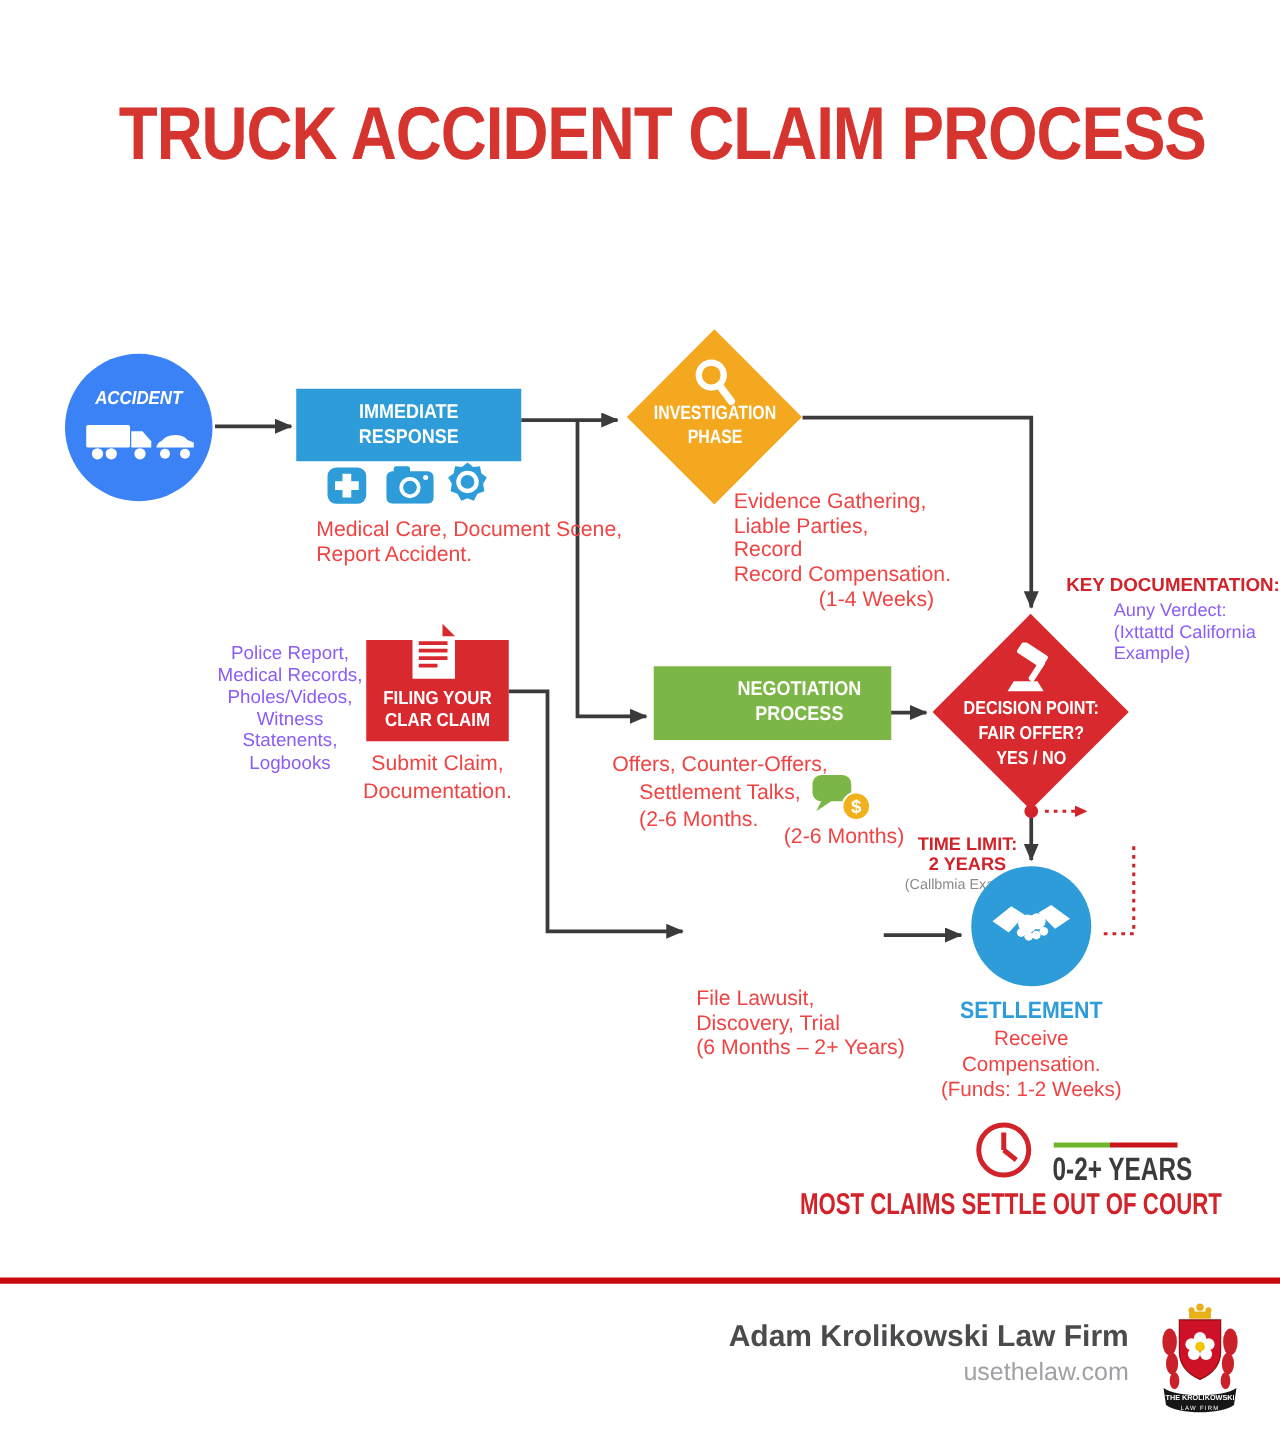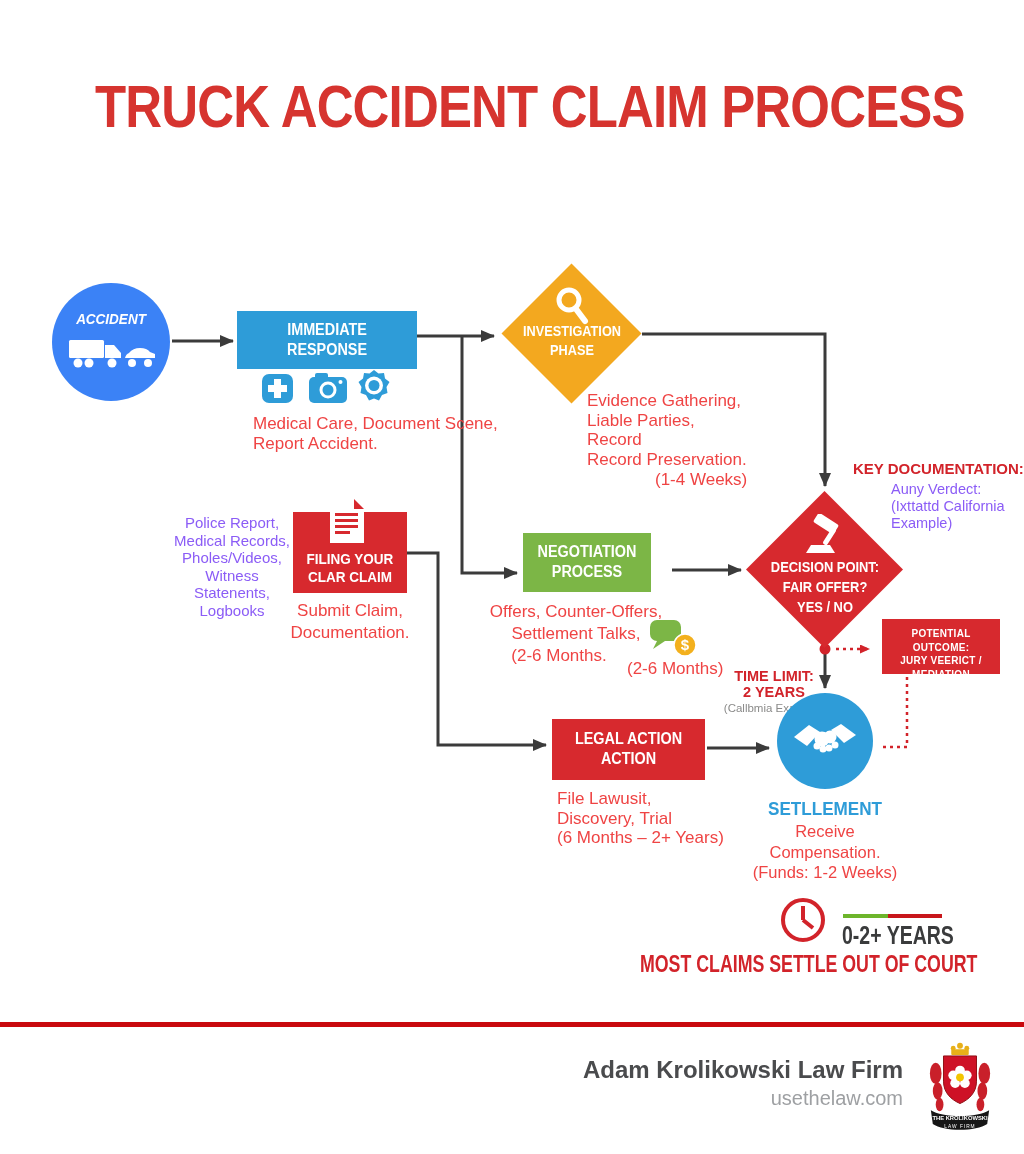--- a/index.html
+++ b/index.html
@@ -101,21 +101,21 @@
     <line x1="25" y1="24" x2="34" y2="36" stroke="#ffffff" stroke-width="6" stroke-linecap="round"></line>
   </svg>
   <div class="abs nlabel" style="left:512px;top:322px;width:120px;font-size:15.5px;transform:scaleX(0.82);">
     <span class="line">INVESTIGATION</span>
     <span class="line">PHASE</span>
   </div>
   <div class="abs note" style="left:563px;top:391px;margin-left:24px;">
     <span class="line">Evidence Gathering,</span>
     <span class="line">Liable Parties,</span>
     <span class="line">Record</span>
-    <span class="line">Record Preservation.</span>
+    <span class="line">Record Compensation.</span>
     <span class="line" style="margin-left:68px;">(1-4 Weeks)</span>
   </div>
 
   <div class="abs redtext nowrap" style="left:853px;top:460px;font-size:15px;">KEY DOCUMENTATION:</div>
   <div class="abs note-sm" style="left:891px;top:481px;font-size:14.5px;">
     <span class="line">Auny Verdect:</span>
     <span class="line">(Ixttattd California</span>
     <span class="line">Example)</span>
   </div>
 
@@ -138,21 +138,21 @@
     <rect x="8" y="15" width="23" height="3" fill="#D7292E"></rect>
     <rect x="8" y="21" width="23" height="3" fill="#D7292E"></rect>
     <rect x="8" y="27" width="23" height="3" fill="#D7292E"></rect>
     <rect x="8" y="33" width="15" height="3" fill="#D7292E"></rect>
   </svg>
   <div class="abs note center" style="left:285px;top:600px;width:130px;line-height:1.3;">
     <span class="line">Submit Claim,</span>
     <span class="line">Documentation.</span>
   </div>
 
-  <div class="abs" style="left:523px;top:533px;width:128px;height:59px;background:#7CB646;">
+  <div class="abs" style="left:523px;top:533px;width:147px;height:59px;background:#7CB646;padding-left:43px;">
     <div class="nlabel" style="font-size:16px;padding-top:9px;">
       <span class="line">NEGOTIATION</span>
       <span class="line">PROCESS</span>
     </div>
   </div>
   <div class="abs note center" style="left:486px;top:601px;width:180px;line-height:1.3;">
     <span class="line">Offers, Counter-Offers,</span>
     <span class="line">Settlement Talks,</span>
     <span class="line" style="margin-right:34px;">(2-6 Months.</span>
   </div>
@@ -177,34 +177,21 @@
     <span class="line">FAIR OFFER?</span>
     <span class="line">YES / NO</span>
   </div>
 
   <div class="abs center" style="left:722px;top:668px;width:104px;">
     <span class="line redtext" style="font-size:14.5px;">TIME LIMIT:</span>
     <span class="line redtext" style="font-size:14.5px;">2 YEARS</span>
     <span class="line" style="font-size:11.5px;color:#8A8A89;margin-top:2px;">(Callbmia Example)</span>
   </div>
 
-  <div class="abs" style="left:882px;top:619px;width:118px;height:55px;background:#D7292E;">
-    <div class="nlabel" style="font-size:10.5px;line-height:1.3;padding-top:8px;letter-spacing:0.3px;transform:scaleX(0.95);">
-      <span class="line">POTENTIAL OUTCOME:</span>
-      <span class="line">JURY VEERICT /</span>
-      <span class="line">MEDIATION</span>
-    </div>
-  </div>
-
-  <div class="abs" style="left:552px;top:719px;width:153px;height:61px;background:#D7292E;">
-    <div class="nlabel" style="font-size:16px;padding-top:10px;">
-      <span class="line">LEGAL ACTION</span>
-      <span class="line">ACTION</span>
-    </div>
-  </div>
+
   <div class="abs note" style="left:557px;top:789px;">
     <span class="line">File Lawusit,</span>
     <span class="line">Discovery, Trial</span>
     <span class="line">(6 Months – 2+ Years)</span>
   </div>
 
   <div class="abs" style="left:777px;top:693px;width:96px;height:96px;border-radius:50%;background:#2E9CD8;">
     <svg class="abs" style="left:15px;top:26px;" width="66" height="44" viewBox="0 0 66 44">
       <g fill="#ffffff">
         <path d="M2,18 L17,6 L28,13 L15,27 Z"></path>

